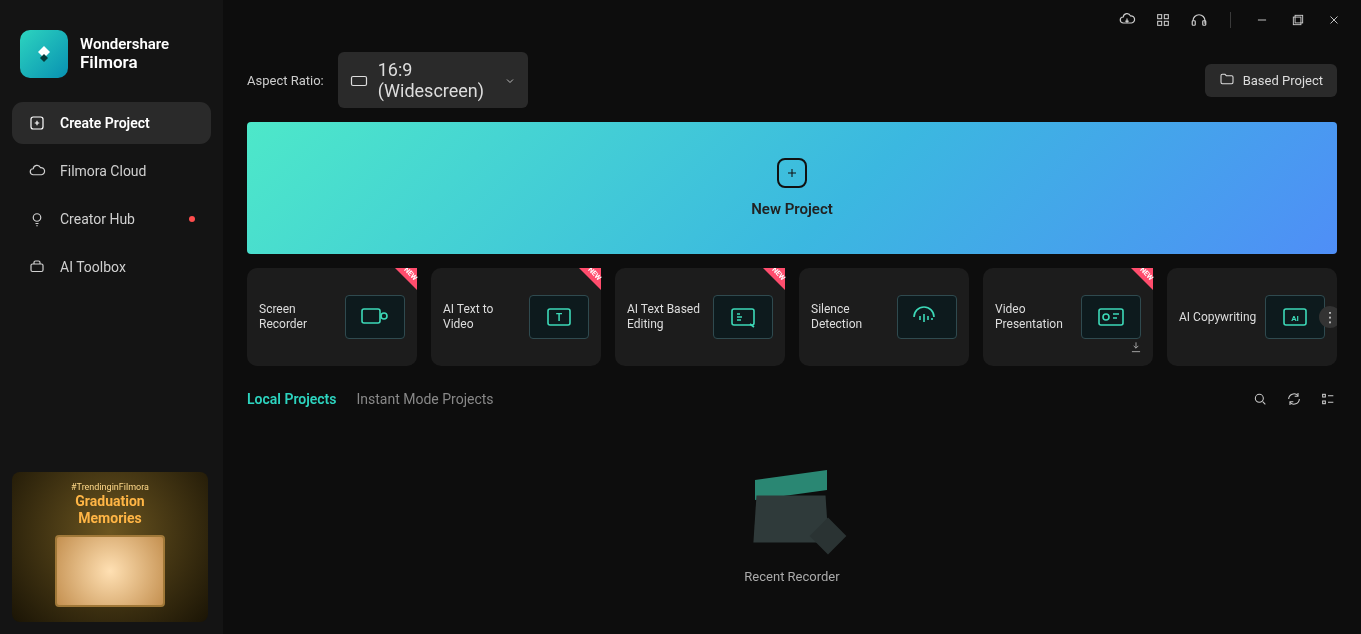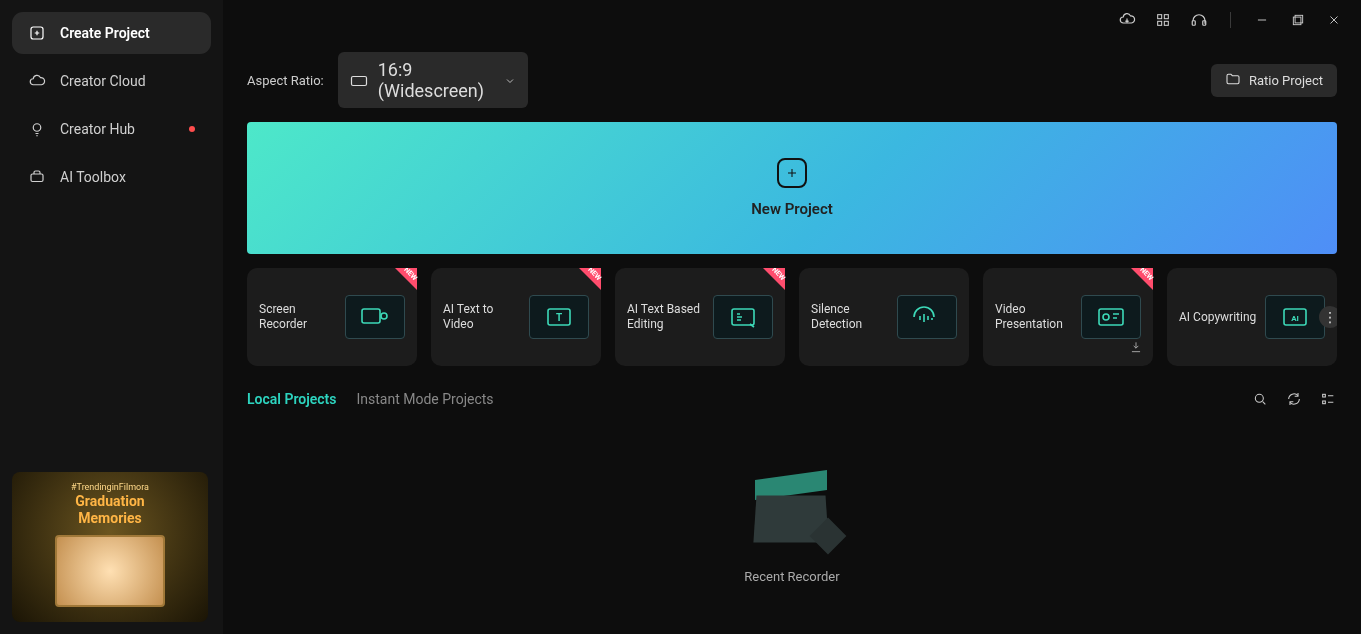--- a/index.html
+++ b/index.html
@@ -167,37 +167,49 @@
 .box-lid { width: 72px; height: 20px; background: #3dd9b8; position: absolute; top: 10px; left: 18px; transform: skewY(-8deg); opacity: 0.6; }
 .box-side { width: 26px; height: 26px; background: #2a3333; position: absolute; bottom: 6px; right: 6px; transform: rotate(45deg); }
 .empty-label { font-size: 13px; color: #aaa; }
 .dl-icon { position: absolute; bottom: 8px; right: 10px; color: #aaa; }
 svg { stroke: currentColor; fill: none; stroke-width: 1.6; }
 </style>
 </head>
 <body>
 
 <div class="sidebar">
+  <div class="logo-area">
+    <div class="logo-box">
+      <svg width="24" height="24" viewBox="0 0 24 24">
+          <path d="M6 10 L12 4 L18 10 L12 16 Z" fill="#fff" stroke="none"></path>
+          <path d="M8 16 L12 12 L16 16 L12 20 Z" fill="#073b3a" stroke="none"></path>
+        </svg>
+    </div>
+    <div class="logo-text">
+      <span class="top">Wondershare</span>
+      <span class="bot">Filmora</span>
+    </div>
+  </div>
   <div class="nav">
     <div class="nav-item active">
       <span class="icon">
           <svg width="18" height="18" viewBox="0 0 24 24">
             <rect x="4" y="4" width="16" height="16" rx="3"></rect>
             <path d="M12 9v6M9 12h6"></path>
           </svg>
         </span>
       <span>Create Project</span>
     </div>
     <div class="nav-item">
       <span class="icon">
           <svg width="18" height="18" viewBox="0 0 24 24">
             <path d="M7 17a4 4 0 010-8 5 5 0 019.6-1.5A3.5 3.5 0 1118 17H7z"></path>
           </svg>
         </span>
-      <span>Creator Cloud</span>
+      <span>Filmora Cloud</span>
     </div>
     <div class="nav-item">
       <span class="icon">
           <svg width="18" height="18" viewBox="0 0 24 24">
             <circle cx="12" cy="10" r="5"></circle>
             <path d="M10 18h4M11 21h2"></path>
           </svg>
         </span>
       <span>Creator Hub</span>
       <span class="red-dot"></span>
@@ -275,21 +287,21 @@
         </span>
         <span><svg width="12" height="12" viewBox="0 0 24 24">
               <path d="M6 9l6 6 6-6"></path>
             </svg></span>
       </div>
       <div class="spacer"></div>
       <div class="open-project">
         <span><svg width="16" height="16" viewBox="0 0 24 24">
               <path d="M3 7a2 2 0 012-2h4l2 2h8a2 2 0 012 2v8a2 2 0 01-2 2H5a2 2 0 01-2-2V7z"></path>
             </svg></span>
-        <span>Ratio Project</span>
+        <span>Based Project</span>
       </div>
     </div>
 
     <div class="new-project">
       <div class="plus-box">
           <svg width="16" height="16" viewBox="0 0 24 24" stroke="#111" stroke-width="2.4">
             <path d="M12 6v12M6 12h12"></path>
           </svg>
         </div>
       <span class="np-label">New Project</span>

